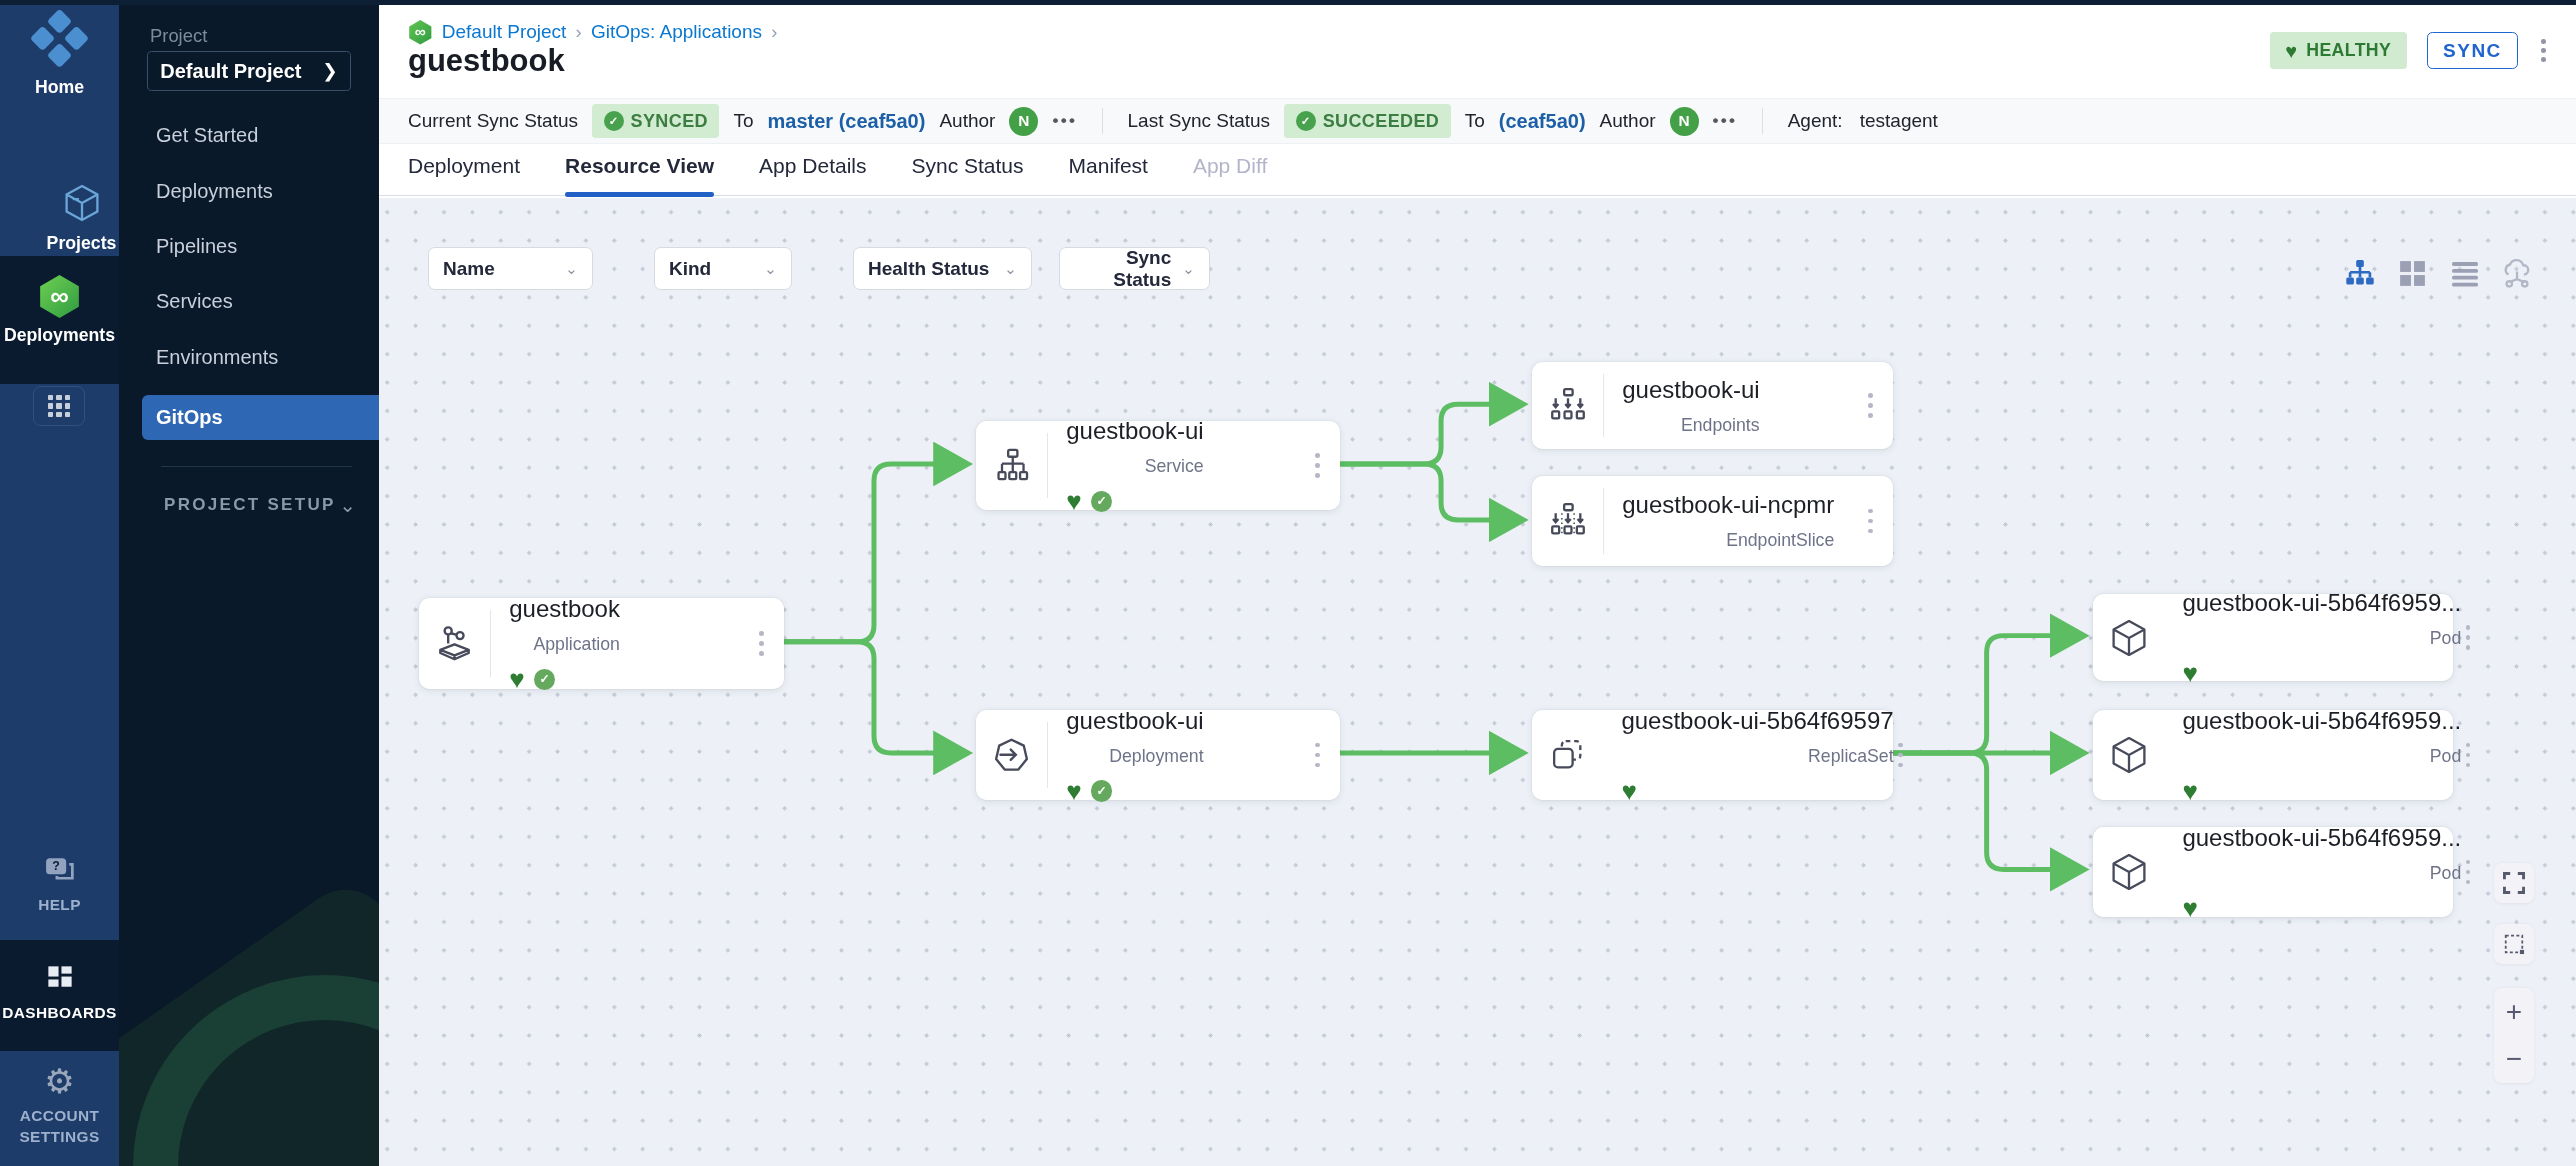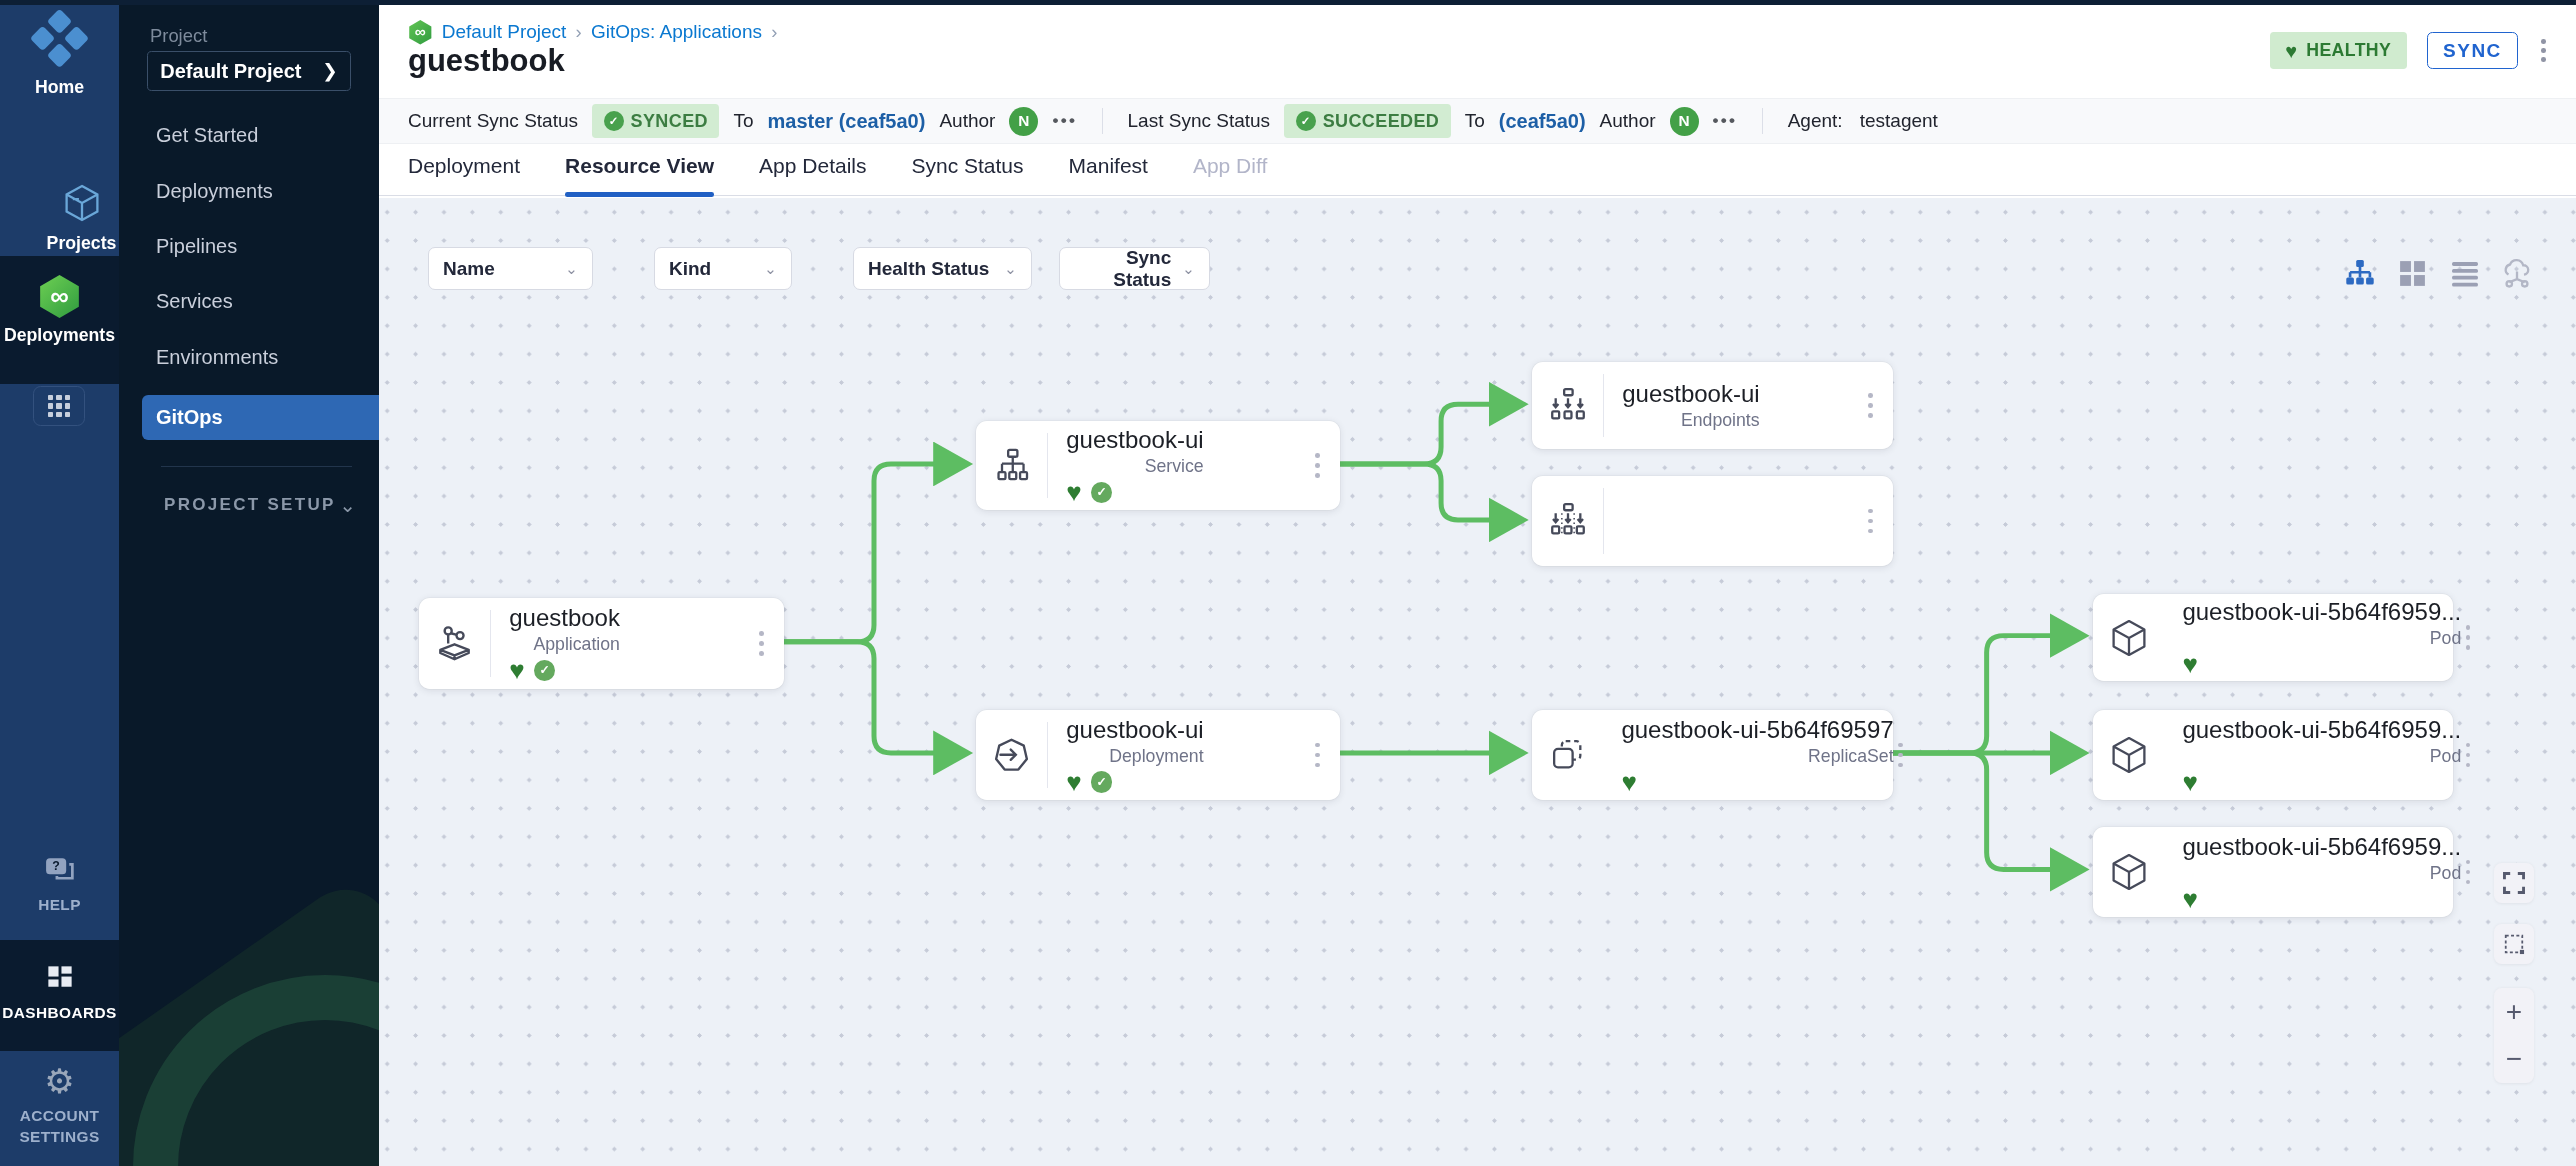--- a/index.html
+++ b/index.html
@@ -99,21 +99,21 @@
   .filter .fc { font-size:15.4px; color:#8a8ea0; margin-left:10.8px; }
   .viewmodes { position:absolute; right:42px; top:58px; display:flex; gap:18.4px; align-items:center; }
   .vm { width:34px; height:34px; display:flex; align-items:center; justify-content:center; }
 
   .edges { position:absolute; left:0; top:0; width:100%; height:100%; }
 
   .node { position:absolute; background:#fff; border-radius:10.8px; display:flex; align-items:center;
     box-shadow:0 1.5px 7.7px rgba(40,41,61,.10), 0 0 0 0.8px rgba(40,41,61,.04); }
   .node-icon { width:71px; display:flex; align-items:center; justify-content:center; flex:0 0 71px; }
   .node-div { width:0.8px; align-self:stretch; background:#e4e6ee; margin:12.3px 0; }
-  .node-body { padding-left:18.4px; display:flex; flex-direction:column; gap:2px; }
+  .node-body { padding-left:18.4px; display:flex; flex-direction:column; gap:11px; }
   .node-title { font-size:24px; font-weight:500; color:#1c1f26; white-space:nowrap; }
   .node-kind { font-size:17.7px; color:#6f7388; }
   .node-badges { display:flex; align-items:center; gap:9.2px; margin-top:0.8px; height:24.6px; }
   .nb-heart { color:#2e7d32; font-size:26px; line-height:.85; }
   .nb-check { width:21.5px; height:21.5px; border-radius:50%; background:#64a95e; color:#fff; font-size:12.3px;
     font-weight:700; display:flex; align-items:center; justify-content:center; }
   .node-menu { margin-left:auto; margin-right:15.4px; display:flex; flex-direction:column; gap:5.4px; padding:4.6px; }
   .node-menu i { width:4.6px; height:4.6px; border-radius:50%; background:#b5b7c6; }
 
   .ctl-btn { position:absolute; right:42px; width:40px; height:40px; background:#f2f2f7; border-radius:7.7px;
@@ -445,20 +445,24 @@
         <svg width="40" height="40" viewBox="0 0 52 52">
           <rect x="21" y="4" width="11" height="8" rx="2" fill="none" stroke="#464a5a" stroke-width="3"></rect>
           <path d="M10 16 V27 M6.5 23.5 L10 27.5 L13.5 23.5 M26 16 V27 M22.5 23.5 L26 27.5 L29.5 23.5 M42 16 V27 M38.5 23.5 L42 27.5 L45.5 23.5" fill="none" stroke="#464a5a" stroke-width="3"></path>
           <path d="M18 16 V43 M34 16 V43" stroke="#464a5a" stroke-width="2" stroke-dasharray="2 4" fill="none"></path>
           <rect x="5.5" y="33" width="9" height="9" rx="1.5" fill="none" stroke="#464a5a" stroke-width="3"></rect>
           <rect x="21.5" y="33" width="9" height="9" rx="1.5" fill="none" stroke="#464a5a" stroke-width="3"></rect>
           <rect x="37.5" y="33" width="9" height="9" rx="1.5" fill="none" stroke="#464a5a" stroke-width="3"></rect>
         </svg>
       </div>
       <div class="node-div"></div>
+      <div class="node-body">
+        <div class="node-title">guestbook-ui-ncpmr</div>
+        <div class="node-kind">EndpointSlice</div>
+      </div>
       <div class="node-menu">
           <i></i>
           <i></i>
           <i></i>
         </div>
     </div>
 
     <div class="node" style="left:603px; top:512px; width:364px; height:90px;">
       <div class="node-icon">
         <svg width="41" height="41" viewBox="0 0 52 52">

